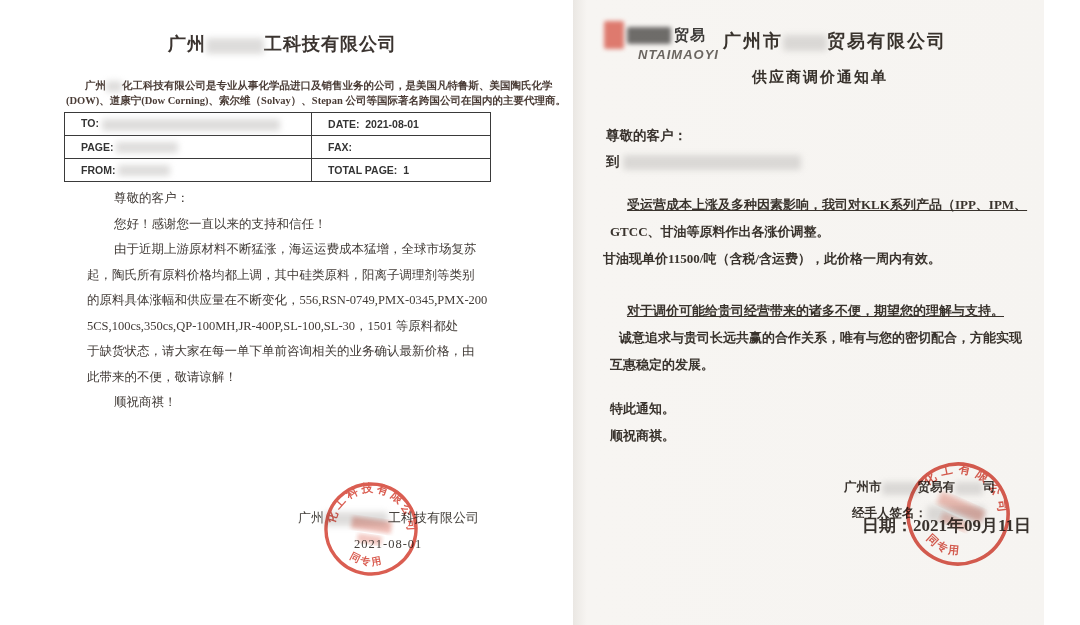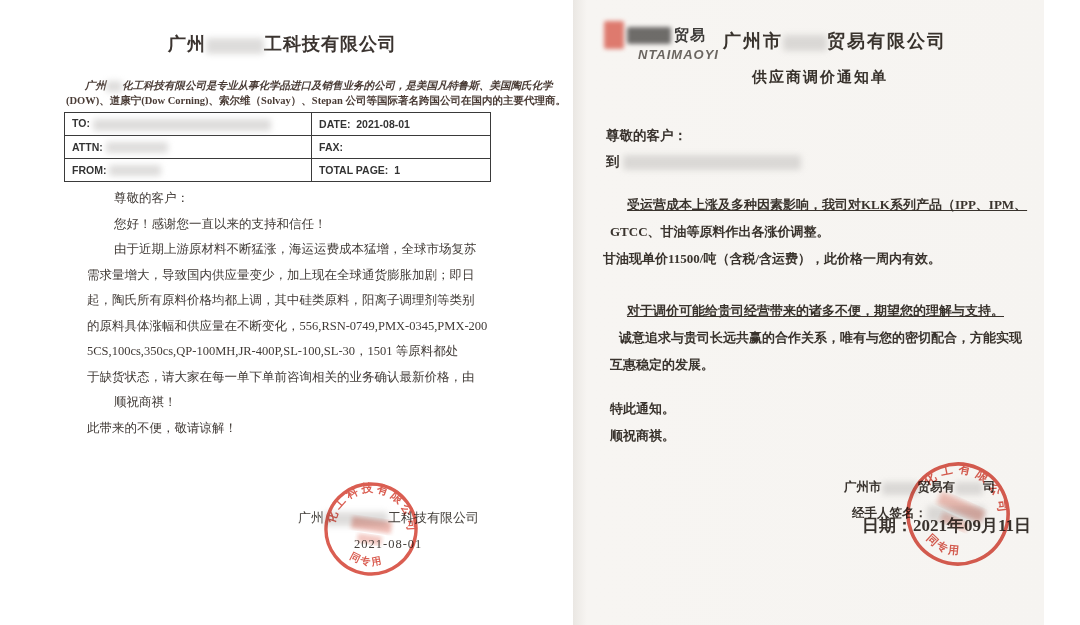--- a/index.html
+++ b/index.html
@@ -6,24 +6,24 @@
   .canvas{position:relative;width:1044px;height:625px;overflow:hidden;background:#fff;
           font-family:"Liberation Serif","DejaVu Serif",serif;color:#3c3835;}
   .doc{position:absolute;top:0;height:625px;}
   
   .doc-left{left:55px;width:455px;background:#fff;}
   .ld-title{position:absolute;top:32px;left:0;width:100%;text-align:center;
             font-size:18px;font-weight:bold;color:#3b3430;letter-spacing:1px;white-space:nowrap;}
   .ld-intro{position:absolute;top:79px;left:11px;width:432px;font-size:10.5px;font-weight:bold;
             color:#4a3c36;line-height:14.5px;}
   .ld-intro .ln{white-space:nowrap;}
-  .ld-intro .ln.ind{padding-left:19px;font-style:italic;}
+  .ld-intro .ln.ind{padding-left:19px;}
   .ld-table{position:absolute;top:112px;left:9px;width:427px;border-collapse:collapse;
             font-family:"Liberation Sans","DejaVu Sans",sans-serif;font-size:10.5px;font-weight:bold;color:#333;}
-  .ld-table td{border:1.6px solid #3a3a3a;height:22px;padding:0 0 0 7px;vertical-align:middle;white-space:nowrap;margin-top:17px;}
+  .ld-table td{border:1.6px solid #3a3a3a;height:22px;padding:0 0 0 16px;vertical-align:middle;white-space:nowrap;margin-top:17px;}
   .ld-body{position:absolute;top:186px;left:32px;width:400px;font-size:12.5px;color:#403a36;}
   .ld-body .bl{line-height:25.5px;white-space:nowrap;}
   .ld-body .bl.ind{padding-left:27px;}
   .ld-sign-co{position:absolute;top:509px;left:243px;font-size:13px;color:#44403c;white-space:nowrap;}
   .ld-sign-date{position:absolute;top:537px;left:299px;font-size:12.5px;color:#44403c;letter-spacing:1px;}
   
   .doc-right{left:573px;width:507px;color:#39332e;
      background:linear-gradient(90deg, #eae7e3 0px, #f7f5f2 14px, #f6f4f1 480px, #f2efec 507px);}
   .rd-logo{position:absolute;top:21px;left:31px;width:125px;}
   .rd-logo .row{display:flex;align-items:center;gap:3px;}
@@ -78,21 +78,21 @@
           <span>TO:</span>
           <span class="rd" style="width:178px;height:12px;"></span>
         </td>
         <td>
           <span>DATE:</span>&nbsp;
           <span>2021-08-01</span>
         </td>
       </tr>
       <tr>
         <td>
-          <span>ATTN:</span>
+          <span>PAGE:</span>
           <span class="rd" style="width:62px;height:11px;"></span>
         </td>
         <td>
           <span>FAX:</span>
         </td>
       </tr>
       <tr>
         <td>
           <span>FROM:</span>
           <span class="rd" style="width:52px;height:11px;"></span>
@@ -102,27 +102,26 @@
           <span>1</span>
         </td>
       </tr>
     </tbody>
       </table>
 
     <div class="ld-body">
       <div class="bl ind">尊敬的客户：</div>
       <div class="bl ind">您好！感谢您一直以来的支持和信任！</div>
       <div class="bl ind">由于近期上游原材料不断猛涨，海运运费成本猛增，全球市场复苏</div>
-      <div class="bl">需求量增大，导致国内供应量变少，加上现在全球通货膨胀加剧；即日</div>
       <div class="bl">起，陶氏所有原料价格均都上调，其中硅类原料，阳离子调理剂等类别</div>
       <div class="bl">的原料具体涨幅和供应量在不断变化，556,RSN-0749,PMX-0345,PMX-200</div>
       <div class="bl">5CS,100cs,350cs,QP-100MH,JR-400P,SL-100,SL-30，1501 等原料都处</div>
       <div class="bl">于缺货状态，请大家在每一单下单前咨询相关的业务确认最新价格，由</div>
+      <div class="bl">此带来的不便，敬请谅解！</div>
       <div class="bl ind">顺祝商祺！</div>
-      <div class="bl">此带来的不便，敬请谅解！</div>
     </div>
 
     <div class="ld-sign-co">
       <span>广州</span><span class="rd" style="width:64px;height:14px;"></span><span>工科技有限公司</span>
     </div>
     <div class="ld-sign-date">2021-08-01</div>
 
     <svg class="stamp stamp-left" viewBox="0 0 104 104">
       <defs>
         <path id="lp-top" d="M 18.5 67.6 A 37 37 0 1 1 85.5 67.6" fill="none"></path>

